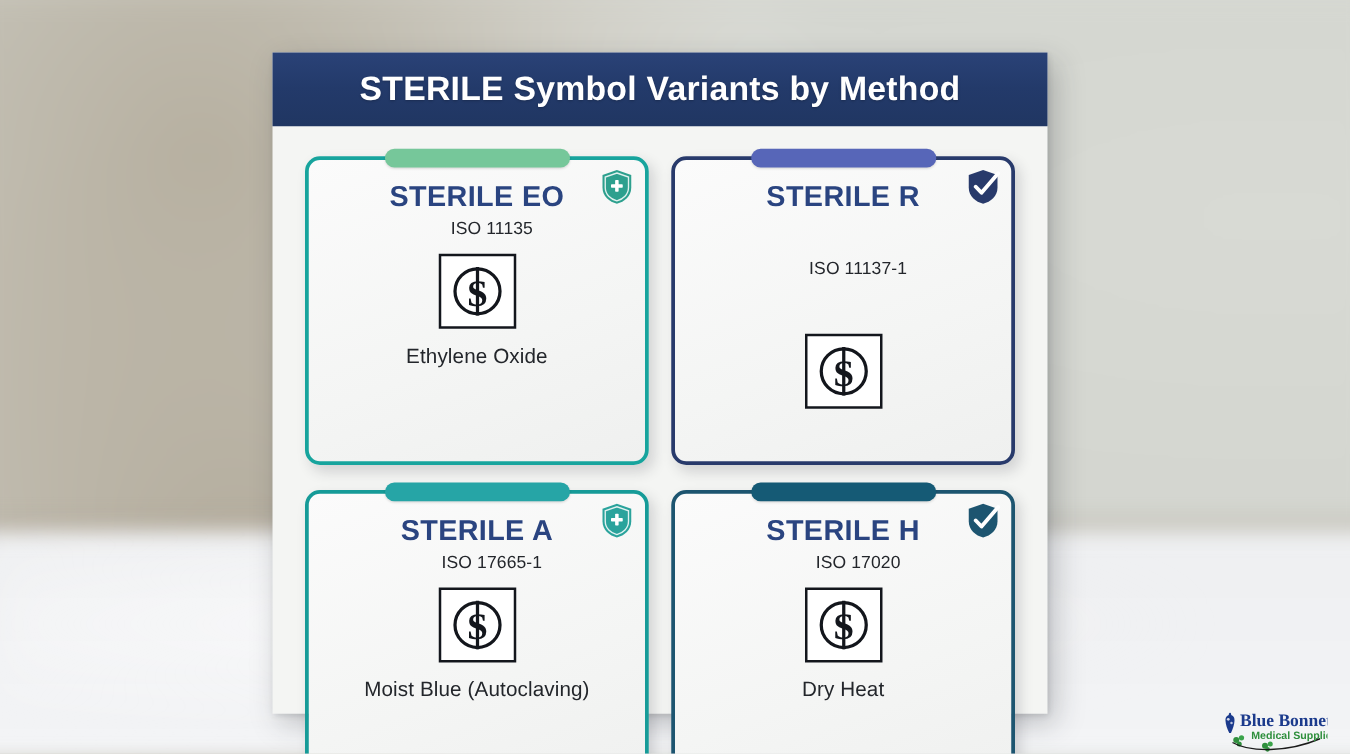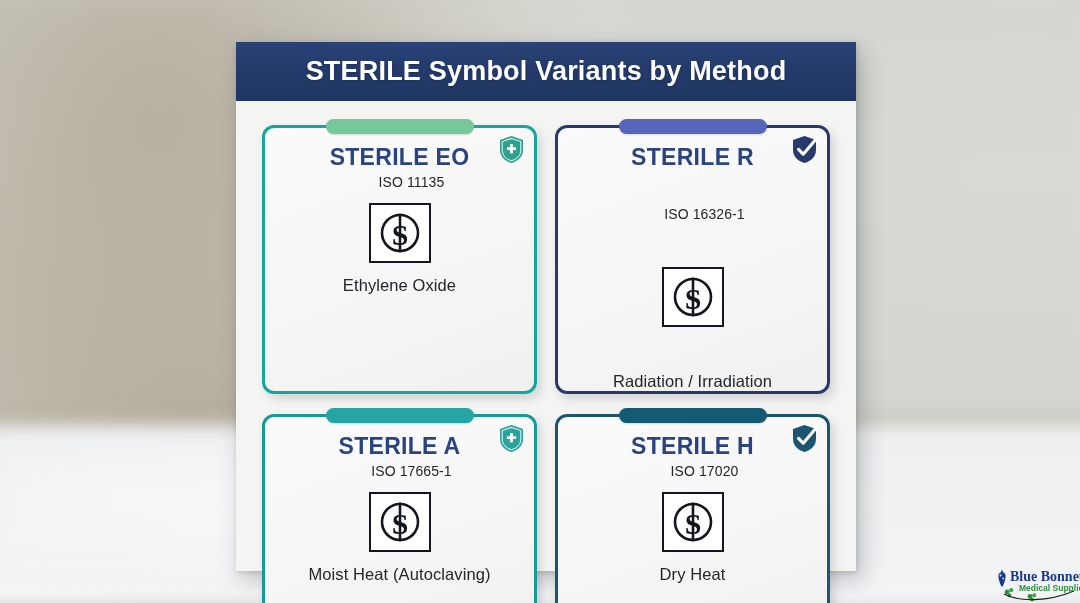--- a/index.html
+++ b/index.html
@@ -45,21 +45,21 @@
   }
   #bg-counter-sheen {
     top: 430px;
     background: radial-gradient(ellipse at 30% 40%, rgba(255,255,255,0.55) 0%, rgba(255,255,255,0) 60%);
     filter: blur(18px);
   }
 
   
   #poster {
     position: absolute;
-    left: 236px;
+    left: 218px;
     top: 42px;
     width: 620px;
     height: 529px;
     background: #f4f5f3;
     box-shadow: 6px 8px 22px rgba(40,44,52,0.26), 1px 2px 5px rgba(40,44,52,0.16);
   }
 
   #title-bar {
     height: 59px;
     background: linear-gradient(180deg, #2a4277 0%, #233a6a 48%, #203662 100%);
@@ -217,29 +217,28 @@
 
       <div class="card" id="card-r">
         <div class="card-pill"></div>
         <div class="card-badge">
           <svg viewBox="0 0 27 29">
             <path d="M13.5 1 L25 5 V15 C25 22 19.5 26.5 13.5 28 C7.5 26.5 2 22 2 15 V5 Z" fill="#283a6b"></path>
             <path d="M7.6 14.4 L12.2 19.2 L25.6 3.6" fill="none" stroke="#ffffff" stroke-width="3.1" stroke-linecap="round" stroke-linejoin="round"></path>
           </svg>
         </div>
         <div class="card-title">STERILE R</div>
-        <div class="card-iso">ISO 16326-1</div>
+        <div class="card-iso">ISO 11137-1</div>
         <div class="symbol-box">
           <svg width="48" height="46" viewBox="0 0 48 46">
             <circle cx="24" cy="23" r="18" fill="none" stroke="#13161c" stroke-width="2.6"></circle>
             <line x1="24" y1="3.6" x2="24" y2="42.4" stroke="#13161c" stroke-width="2.6"></line>
             <text x="24" y="34.5" text-anchor="middle" font-family="'Liberation Serif', serif" font-size="30" font-weight="bold" fill="#13161c">S</text>
           </svg>
         </div>
-        <div class="card-method">Radiation / Irradiation</div>
       </div>
 
       <div class="card" id="card-a">
         <div class="card-pill"></div>
         <div class="card-badge">
           <svg viewBox="0 0 27 29">
             <path d="M13.5 1 L25 5 V15 C25 22 19.5 26.5 13.5 28 C7.5 26.5 2 22 2 15 V5 Z" fill="#2aa39c"></path>
             <path d="M13.5 3.4 L22.8 6.6 V15 C22.8 20.6 18.4 24.4 13.5 25.7 C8.6 24.4 4.2 20.6 4.2 15 V6.6 Z" fill="none" stroke="#ffffff" stroke-width="1.1" opacity="0.85"></path>
             <rect x="12.1" y="9" width="2.8" height="9.4" rx="0.6" fill="#ffffff"></rect>
             <rect x="8.8" y="12.3" width="9.4" height="2.8" rx="0.6" fill="#ffffff"></rect>
@@ -247,21 +246,21 @@
         </div>
         <div class="card-title">STERILE A</div>
         <div class="card-iso">ISO 17665-1</div>
         <div class="symbol-box">
           <svg width="48" height="46" viewBox="0 0 48 46">
             <circle cx="24" cy="23" r="18" fill="none" stroke="#13161c" stroke-width="2.6"></circle>
             <line x1="24" y1="3.6" x2="24" y2="42.4" stroke="#13161c" stroke-width="2.6"></line>
             <text x="24" y="34.5" text-anchor="middle" font-family="'Liberation Serif', serif" font-size="30" font-weight="bold" fill="#13161c">S</text>
           </svg>
         </div>
-        <div class="card-method">Moist Heat (Autoclaving)</div>
+        <div class="card-method">Moist Blue (Autoclaving)</div>
       </div>
 
       <div class="card" id="card-h">
         <div class="card-pill"></div>
         <div class="card-badge">
           <svg viewBox="0 0 27 29">
             <path d="M13.5 1 L25 5 V15 C25 22 19.5 26.5 13.5 28 C7.5 26.5 2 22 2 15 V5 Z" fill="#1d5570"></path>
             <path d="M7.6 14.4 L12.2 19.2 L25.6 3.6" fill="none" stroke="#ffffff" stroke-width="3.1" stroke-linecap="round" stroke-linejoin="round"></path>
           </svg>
         </div>

